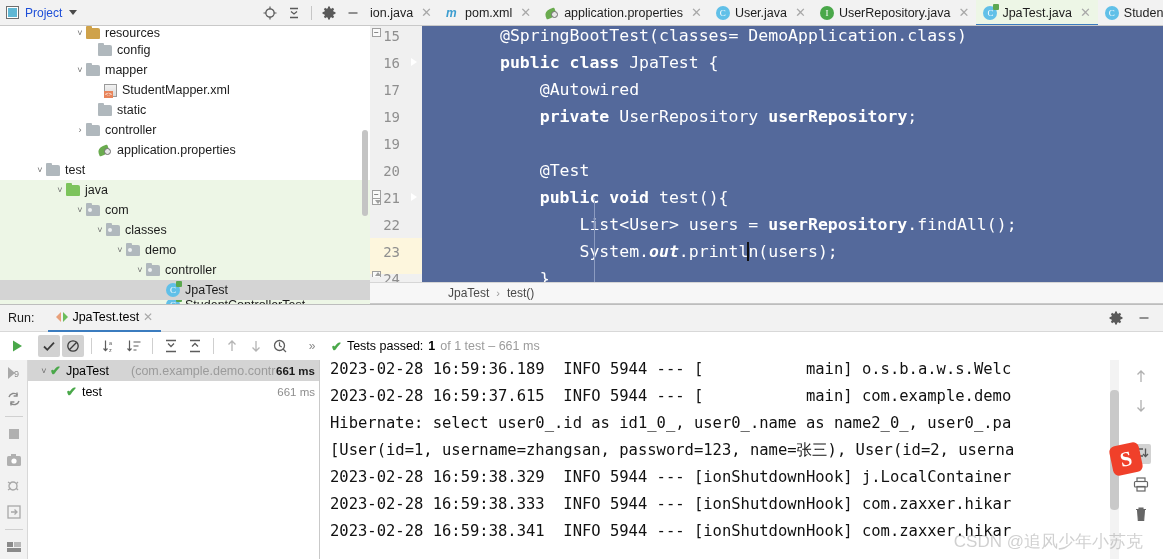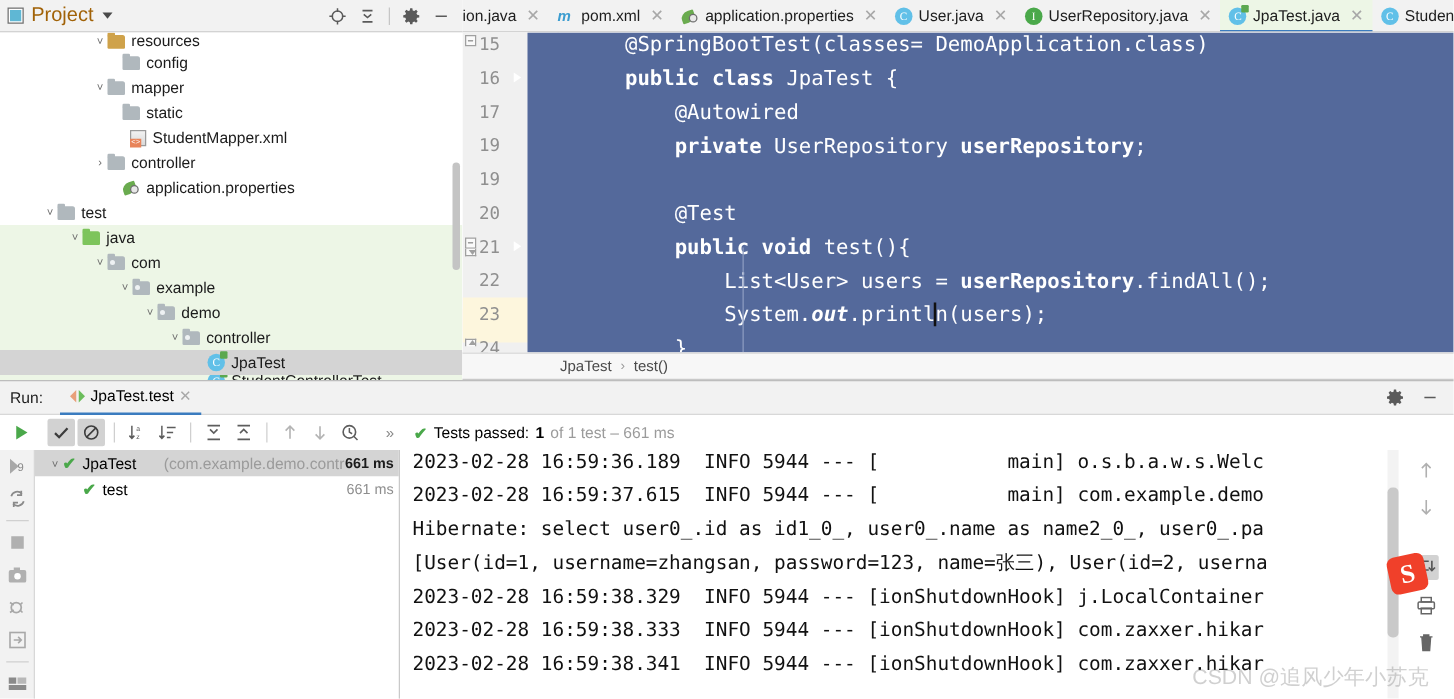--- a/index.html
+++ b/index.html
@@ -20,21 +20,21 @@
     display: flex; align-items: center; padding: 0 6px;
   }
   .proj-ico {
     width: 13px; height: 13px; border: 1px solid #6e6e6e; background: #fff;
     margin-right: 6px; position: relative;
   }
   .proj-ico::after {
     content: ""; position: absolute; left: 1px; top: 1px; right: 1px; bottom: 1px;
     background: #5fb7d4;
   }
-  .proj-label { font-size: 16px; color: #a16207; }
+  .proj-label { font-size: 12px; color: #1d4ed8; }
   .caret-dn {
     width: 0; height: 0; margin-left: 7px;
     border-left: 4px solid transparent; border-right: 4px solid transparent;
     border-top: 5px solid #4a4a4a;
   }
   .topbar-right { margin-left: auto; display: flex; align-items: center; gap: 2px; }
   .tb-btn {
     width: 22px; height: 20px; display: flex; align-items: center; justify-content: center;
     color: #5a5a5a;
   }
@@ -410,32 +410,32 @@
     </div>
 
     <div class="row">
       <span style="width:74px"></span>
       <span class="arrow">˅</span>
       <span class="folder"></span>
       <span class="lbl">mapper</span>
     </div>
 
     <div class="row">
+      <span style="width:104px"></span>
+      <span class="ico-wrap">
+          <span class="ico-xml"></span>
+        </span>
+      <span class="lbl">StudentMapper.xml</span>
+    </div>
+
+    <div class="row">
       <span style="width:86px"></span>
       <span class="arrow"></span>
       <span class="folder"></span>
       <span class="lbl">static</span>
-    </div>
-
-    <div class="row">
-      <span style="width:104px"></span>
-      <span class="ico-wrap">
-          <span class="ico-xml"></span>
-        </span>
-      <span class="lbl">StudentMapper.xml</span>
     </div>
 
     <div class="row">
       <span style="width:74px"></span>
       <span class="arrow">›</span>
       <span class="folder"></span>
       <span class="lbl">controller</span>
     </div>
 
     <div class="row">
@@ -468,21 +468,21 @@
       <span style="width:74px"></span>
       <span class="arrow">˅</span>
       <span class="folder pkg"></span>
       <span class="lbl">com</span>
     </div>
 
     <div class="row green">
       <span style="width:94px"></span>
       <span class="arrow">˅</span>
       <span class="folder pkg"></span>
-      <span class="lbl">example</span>
+      <span class="lbl">classes</span>
     </div>
 
     <div class="row green">
       <span style="width:114px"></span>
       <span class="arrow">˅</span>
       <span class="folder pkg"></span>
       <span class="lbl">demo</span>
     </div>
 
     <div class="row green">

